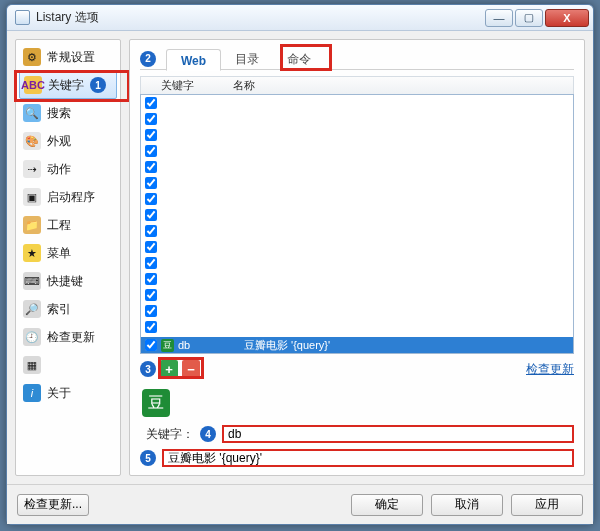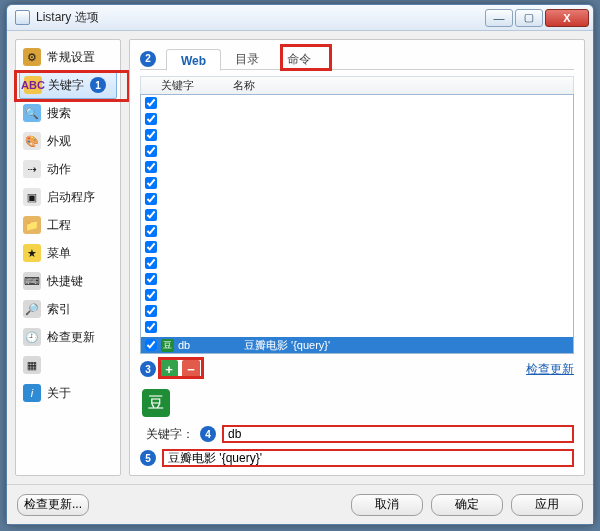--- a/index.html
+++ b/index.html
@@ -203,21 +203,21 @@
   
   .footer {
     height:40px; border-top:1px solid #d0d0d0;
     background:#f0f0f0;
     display:flex; align-items:center;
     padding:0 10px; gap:8px;
   }
   .footer .spacer { flex:1; }
   .dlg-btn {
     min-width:72px; height:22px;
-    border:1px solid #9f9f9f; border-radius:9px;
+    border:1px solid #9f9f9f; border-radius:3px;
     background:linear-gradient(#fdfdfd,#e7e7e7);
     display:flex;align-items:center;justify-content:center;
   }
   
   .ic-gear{background:#d9a33a;} .ic-abc{background:#f3c64b;color:#7a1fa0;font-weight:bold;}
   .ic-search{background:#6fb8ef;} .ic-skin{background:#e6e6e6;}
   .ic-action{background:#e6e6e6;} .ic-launch{background:#e6e6e6;}
   .ic-proj{background:#e6b662;} .ic-menu{background:#f4d24a;}
   .ic-kb{background:#d9d9d9;} .ic-idx{background:#d9d9d9;}
   .ic-hist{background:#d9d9d9;} .ic-app{background:#d9d9d9;}
@@ -384,18 +384,18 @@
           <input class="ed-hl" value="豆瓣电影 '{query}'" style="">
         </div>
 
       </div>
     </div>
   </div>
 
   <div class="footer">
     <div class="dlg-btn">检查更新...</div>
     <div class="spacer"></div>
+    <div class="dlg-btn">确定</div>
     <div class="dlg-btn">取消</div>
-    <div class="dlg-btn">确定</div>
     <div class="dlg-btn">应用</div>
   </div>
 
 </div>
 
 </body></html>

